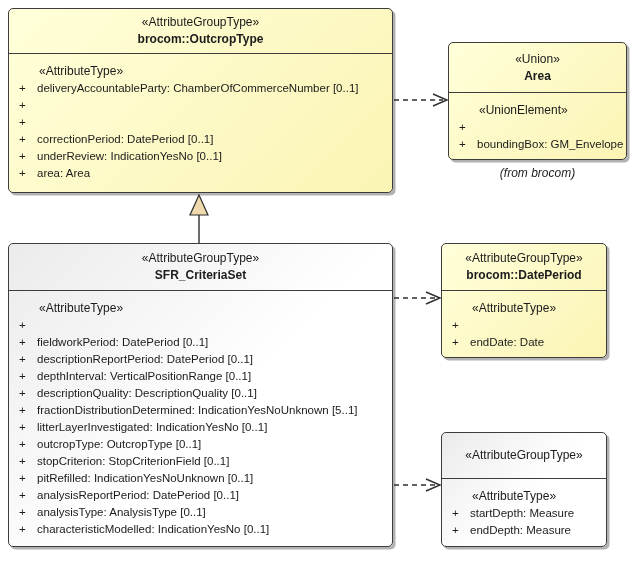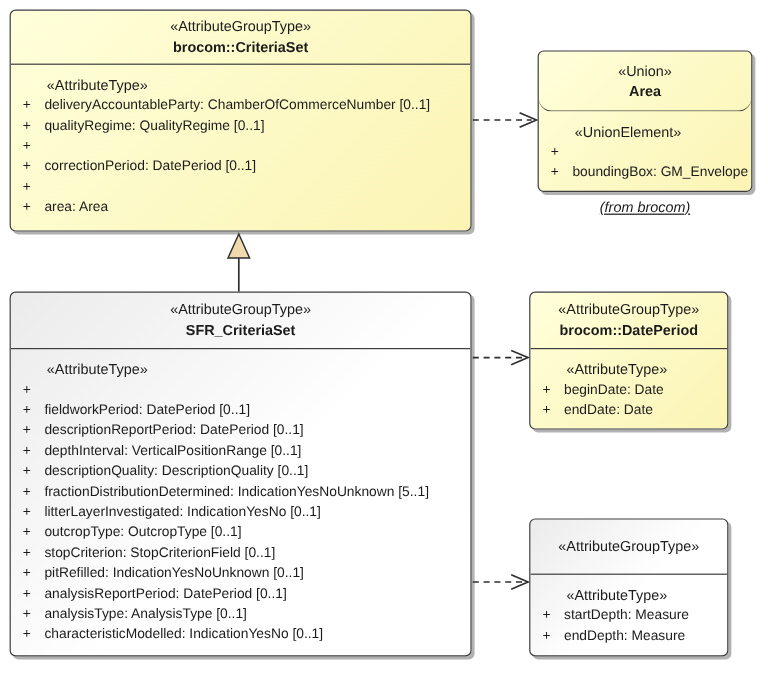--- a/index.html
+++ b/index.html
@@ -66,75 +66,75 @@
   .gen-triangle { stroke: var(--line-color); stroke-width: 1.2; fill: var(--triangle-fill); }
 </style>
 </head>
 <body>
 
 <div class="canvas">
 
   <div class="uml-box fill-yellow" style="left:8px; top:8px; width:385px; height:185px;">
     <div class="box-header" style="height:45px;">
       <div class="stereotype">«AttributeGroupType»</div>
-      <div class="class-name">brocom::CriteriaSet</div>
+      <div class="class-name">brocom::OutcropType</div>
     </div>
     <div class="box-attrs">
       <div class="section-label">«AttributeType»</div>
 
         <div class="attr-row">
           <span class="vis">+</span>
           <span class="attr-text">deliveryAccountableParty: ChamberOfCommerceNumber [0..1]</span>
         </div>
 
         <div class="attr-row">
           <span class="vis">+</span>
-          <span class="attr-text">qualityRegime: QualityRegime [0..1]</span>
         </div>
 
         <div class="attr-row">
           <span class="vis">+</span>
         </div>
 
         <div class="attr-row">
           <span class="vis">+</span>
           <span class="attr-text">correctionPeriod: DatePeriod [0..1]</span>
         </div>
 
         <div class="attr-row">
           <span class="vis">+</span>
+          <span class="attr-text">underReview: IndicationYesNo [0..1]</span>
         </div>
 
         <div class="attr-row">
           <span class="vis">+</span>
           <span class="attr-text">area: Area</span>
         </div>
       </div>
   </div>
 
   <div class="uml-box fill-yellow" style="left:448px; top:42px; width:179px; height:118px;">
-    <div class="box-header" style="height:50px;border-radius:11px;">
+    <div class="box-header" style="height:50px;">
       <div class="stereotype">«Union»</div>
       <div class="class-name">Area</div>
     </div>
     <div class="box-attrs">
       <div class="section-label">«UnionElement»</div>
 
         <div class="attr-row">
           <span class="vis">+</span>
         </div>
 
         <div class="attr-row">
           <span class="vis">+</span>
           <span class="attr-text">boundingBox: GM_Envelope</span>
         </div>
       </div>
   </div>
 
-  <div class="caption" style="left:448px; top:166px; width:179px;text-decoration:underline;">(from brocom)</div>
+  <div class="caption" style="left:448px; top:166px; width:179px;">(from brocom)</div>
 
   <div class="uml-box fill-white" style="left:8px; top:243px; width:385px; height:304px;">
     <div class="box-header" style="height:47px;">
       <div class="stereotype">«AttributeGroupType»</div>
       <div class="class-name">SFR_CriteriaSet</div>
     </div>
     <div class="box-attrs">
       <div class="section-label">«AttributeType»</div>
 
         <div class="attr-row">
@@ -206,21 +206,20 @@
   <div class="uml-box fill-yellow" style="left:441px; top:243px; width:166px; height:115px;">
     <div class="box-header" style="height:47px;">
       <div class="stereotype">«AttributeGroupType»</div>
       <div class="class-name">brocom::DatePeriod</div>
     </div>
     <div class="box-attrs">
       <div class="section-label">«AttributeType»</div>
 
         <div class="attr-row">
           <span class="vis">+</span>
-          <span class="attr-text">beginDate: Date</span>
         </div>
 
         <div class="attr-row">
           <span class="vis">+</span>
           <span class="attr-text">endDate: Date</span>
         </div>
       </div>
   </div>
 
   <div class="uml-box fill-white" style="left:441px; top:432px; width:166px; height:115px;">

